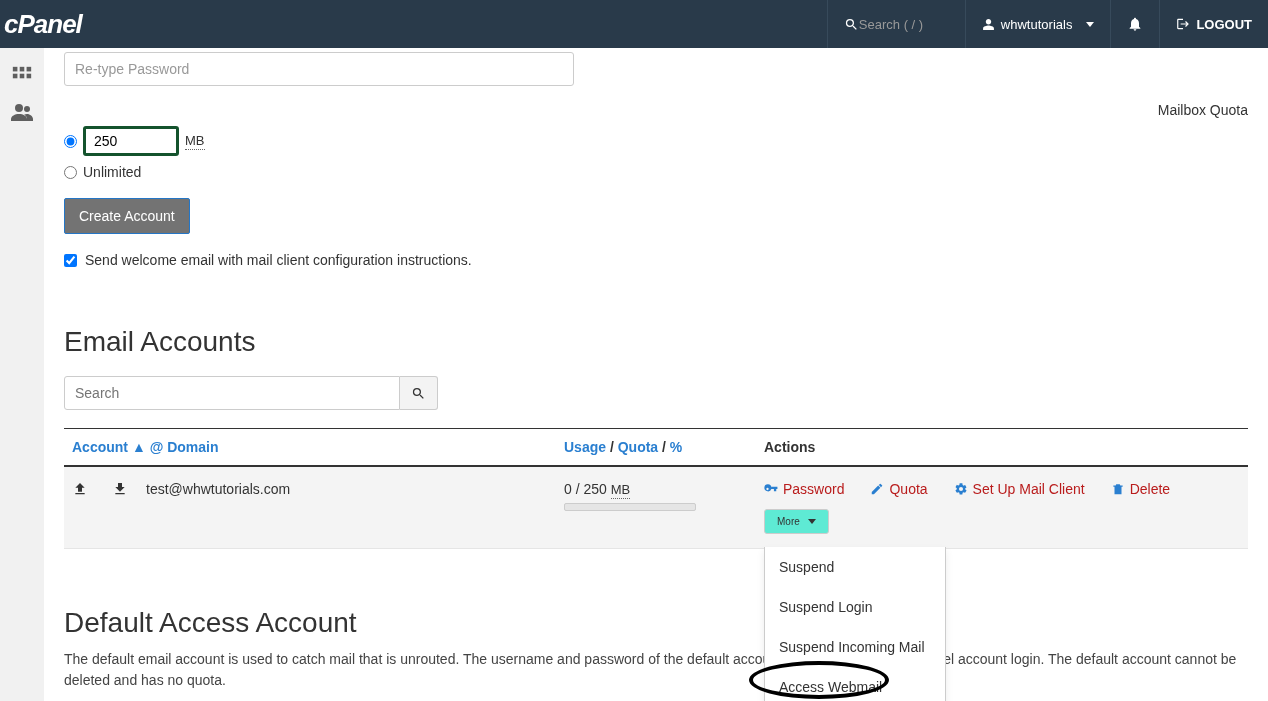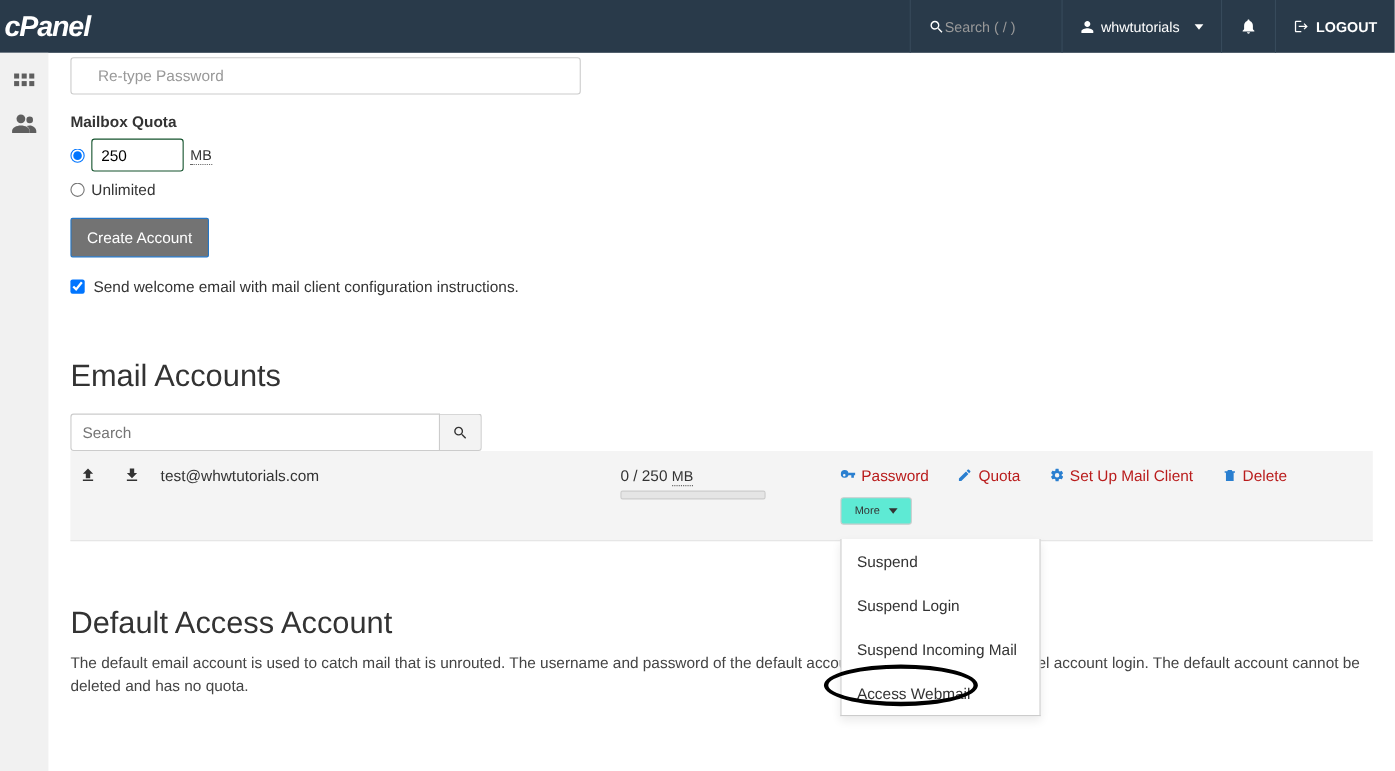--- a/index.html
+++ b/index.html
@@ -14,25 +14,25 @@
 .search-input::placeholder { color: #999; }
 .user-menu { gap: 6px; font-size: 13px; color: #fff; }
 .caret-down { width: 0; height: 0; border-left: 4px solid transparent; border-right: 4px solid transparent; border-top: 5px solid #fff; margin-left: 8px; }
 .logout-btn { font-weight: 700; font-size: 13px; color: #fff; gap: 6px; }
 
 .sidebar { position: absolute; left: 0; top: 48px; width: 44px; background: #f1f1f1; height: calc(100% - 48px); padding-top: 10px; }
 .sidebar-icon { width: 44px; height: 36px; display: flex; align-items: center; justify-content: center; color: #5f5f5f; font-size: 20px; cursor: pointer; }
 
 .main { margin-left: 44px; padding: 0 20px 40px 20px; }
 .input-row { margin-top: 4px; }
-.text-input { width: 464px; height: 34px; border: 1px solid #ccc; border-radius: 3px; padding: 0 24px; font-size: 14px; }
+.text-input { width: 510px; height: 34px; border: 1px solid #ccc; border-radius: 3px; padding: 0 10px; font-size: 14px; }
 .text-input::placeholder { color: #999; }
-.label { font-weight: 700; color: #333; margin-top: 16px; font-size: 14px; }
+.label { font-weight: 400; color: #333; margin-top: 16px; font-size: 14px; text-align: right; }
 .radio-row { display: flex; align-items: center; gap: 6px; margin-top: 8px; }
-.quota-input { width: 84px; height: 30px; border: 1px solid #14532d; border-radius: 3px; padding: 0 8px; font-size: 14px; }
+.quota-input { width: 96px; height: 30px; border: 3px solid #14532d; border-radius: 3px; padding: 0 8px; font-size: 14px; }
 .mb-unit { border-bottom: 1px dotted #666; padding-bottom: 1px; font-size: 13px; color: #333; }
 .unlimited-lbl { font-weight: 400; color: #333; }
 .btn-primary { background: #737373; color: #fff; border: 1px solid #2476c6; border-radius: 2px; padding: 9px 14px; font-size: 14px; margin-top: 18px; cursor: pointer; }
 .checkbox-row { display: flex; align-items: center; gap: 8px; margin-top: 18px; font-size: 14px; color: #333; }
 
 .section-h2 { font-size: 28px; font-weight: 400; color: #333; margin-top: 58px; }
 .search-row { display: flex; margin-top: 18px; }
 .search-box { width: 336px; height: 34px; border: 1px solid #ccc; border-radius: 3px 0 0 3px; padding: 0 10px; font-size: 14px; }
 .search-btn { width: 38px; height: 34px; border: 1px solid #ccc; border-left: none; border-radius: 0 3px 3px 0; background: #f3f3f3; cursor: pointer; display: flex; align-items: center; justify-content: center; color: #333; }
 
@@ -142,20 +142,35 @@
 
   <div class="search-row">
     <input type="text" class="search-box" placeholder="Search" style="">
     <button class="search-btn">
       <svg width="15" height="15" viewBox="0 0 24 24" fill="#333">
           <path d="M15.5 14h-.79l-.28-.27A6.471 6.471 0 0016 9.5 6.5 6.5 0 109.5 16c1.61 0 3.09-.59 4.23-1.57l.27.28v.79l5 4.99L20.49 19l-4.99-5zm-6 0C7.01 14 5 11.99 5 9.5S7.01 5 9.5 5 14 7.01 14 9.5 11.99 14 9.5 14z"></path>
         </svg>
     </button>
   </div>
 
+  <div class="table-header">
+    <div class="col-account">
+      <span class="link-blue">Account ▲</span>
+      <span class="at-domain">@</span>
+      <span class="link-blue">Domain</span>
+    </div>
+    <div class="col-usage">
+      <span class="link-blue">Usage</span>
+      <span style="color:#333"> / </span>
+      <span class="link-blue">Quota</span>
+      <span style="color:#333"> / </span>
+      <span class="link-blue">%</span>
+    </div>
+    <div class="col-actions">Actions</div>
+  </div>
 
   <div class="account-row">
     <div class="col-account" style="display:flex;align-items:flex-end;">
       <span class="acc-icons">
         <svg width="16" height="16" viewBox="0 0 24 24" fill="#333">
             <path d="M9 16h6v-6h4l-7-7-7 7h4v6zm-4 2h14v2H5v-2z"></path>
           </svg>
         <svg width="16" height="16" viewBox="0 0 24 24" fill="#333">
             <path d="M19 9h-4V3H9v6H5l7 7 7-7zM5 18v2h14v-2H5z"></path>
           </svg>

